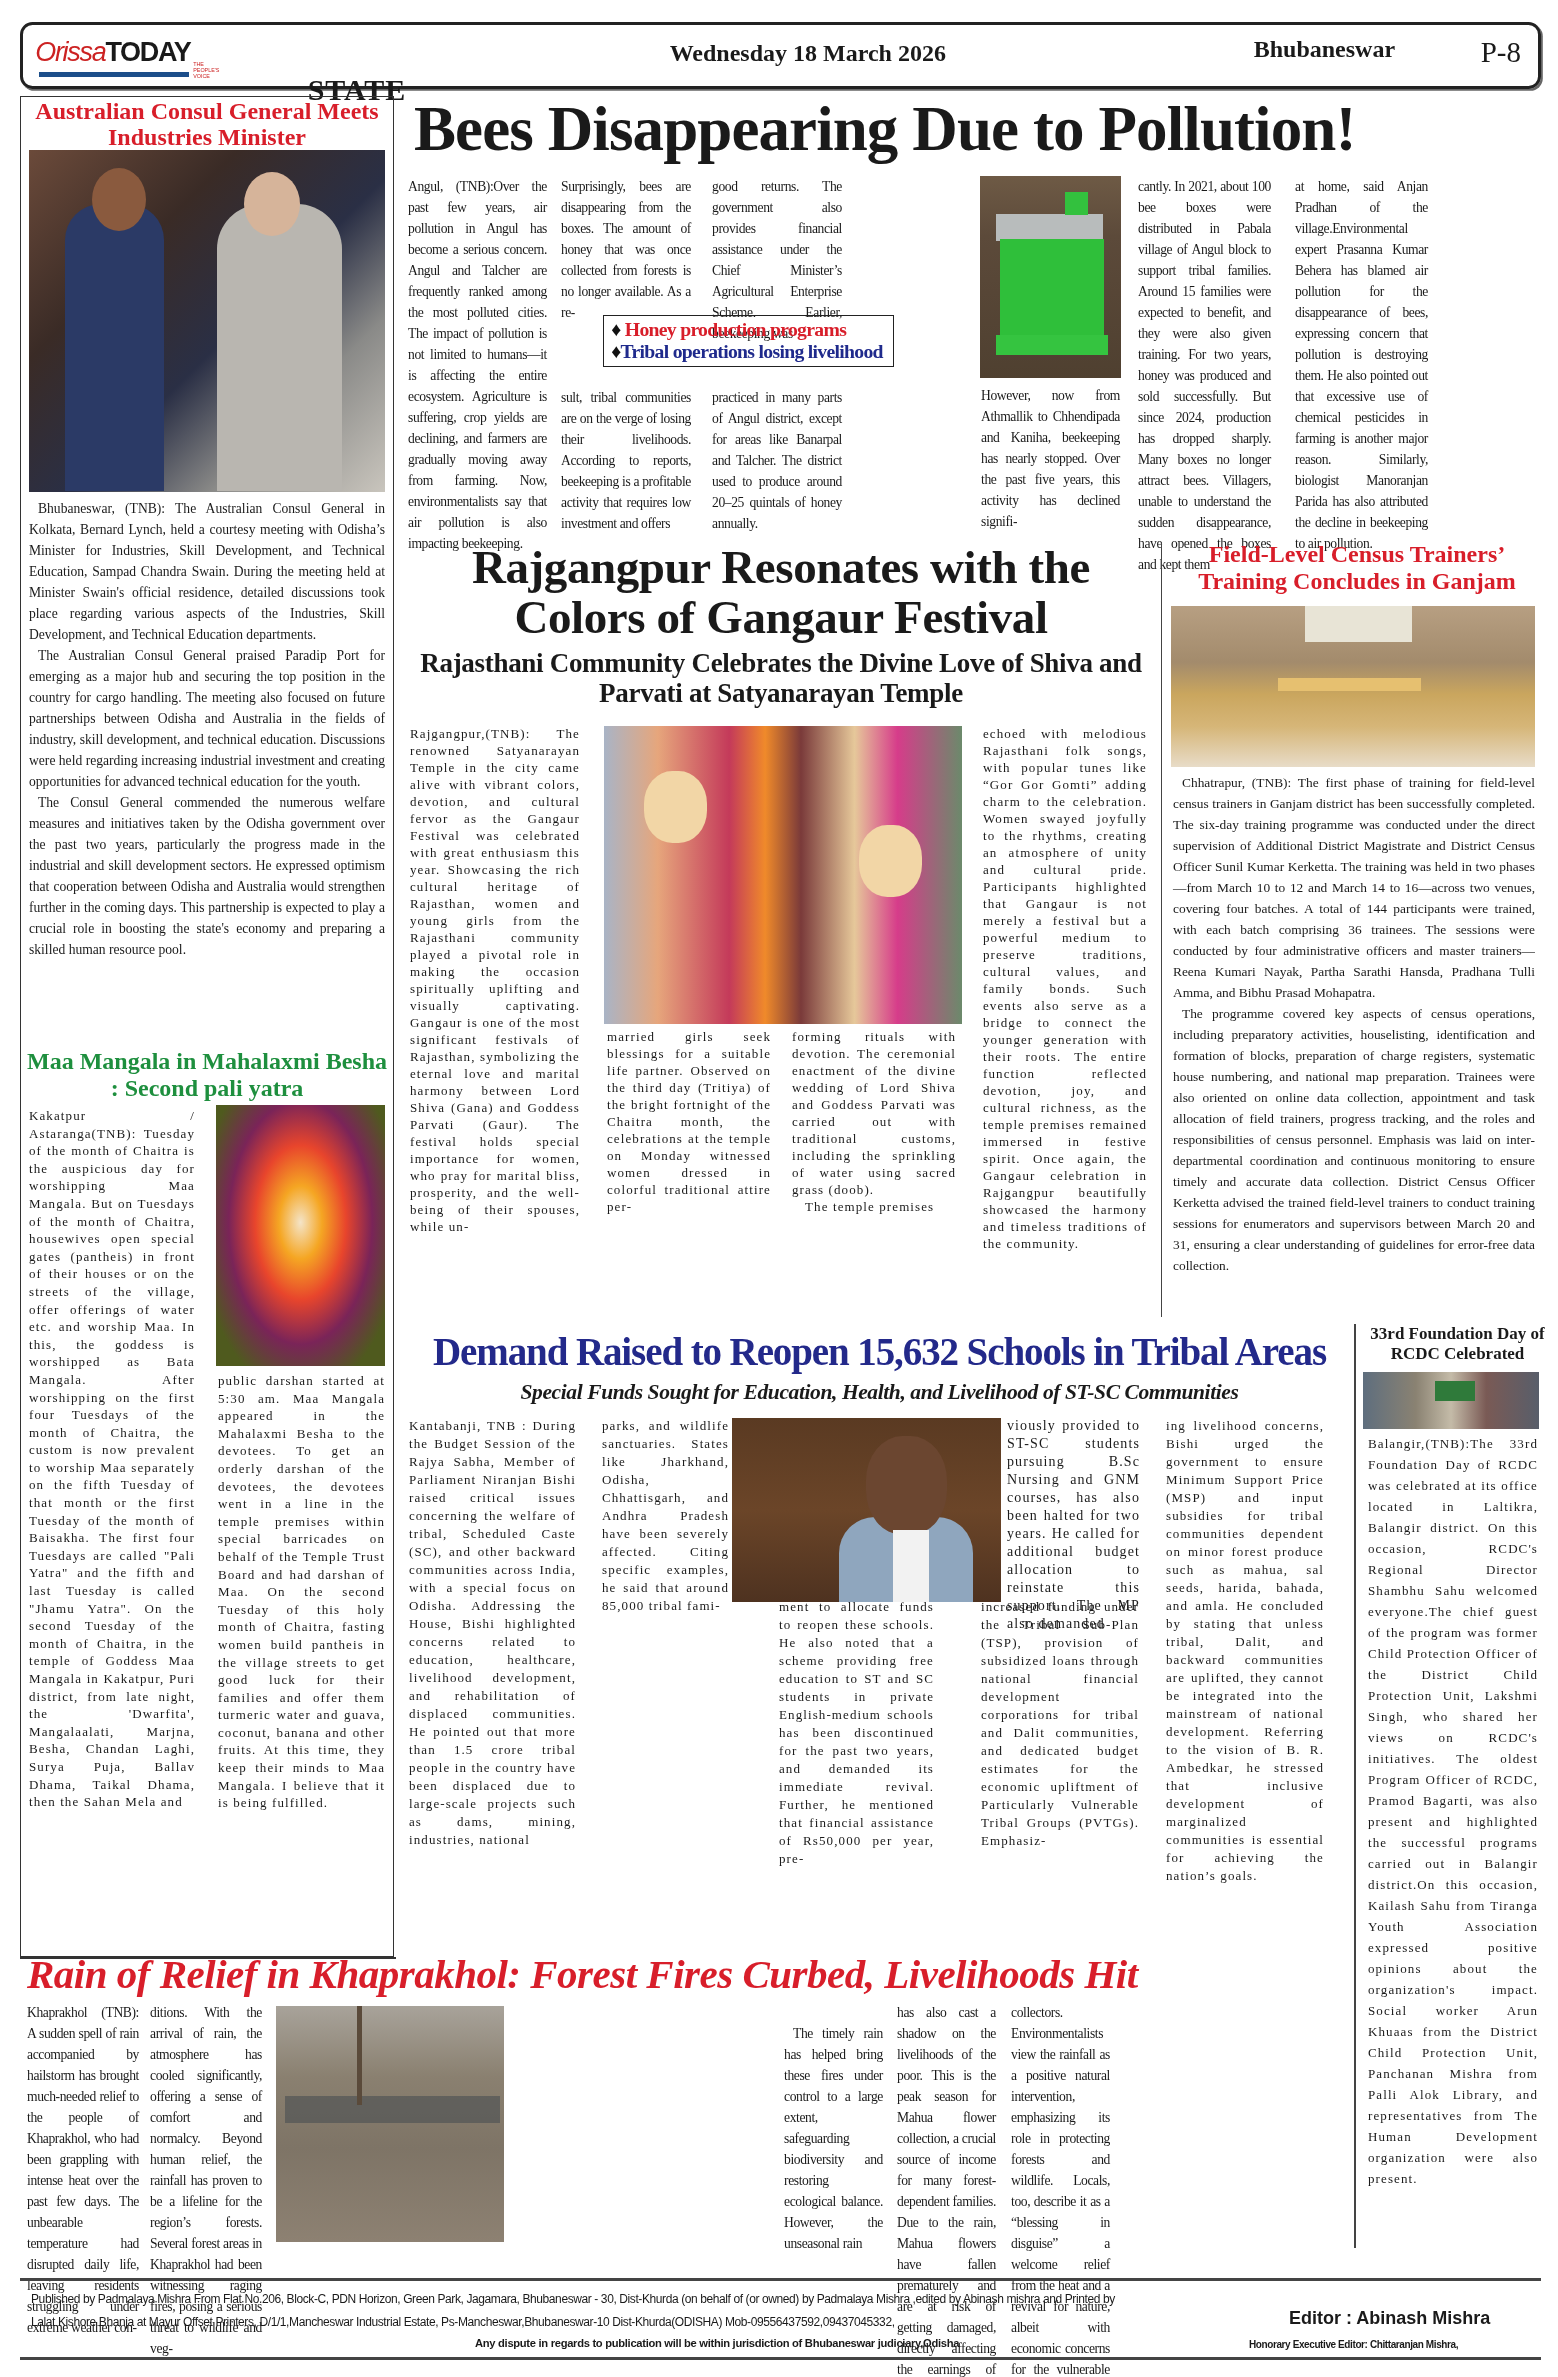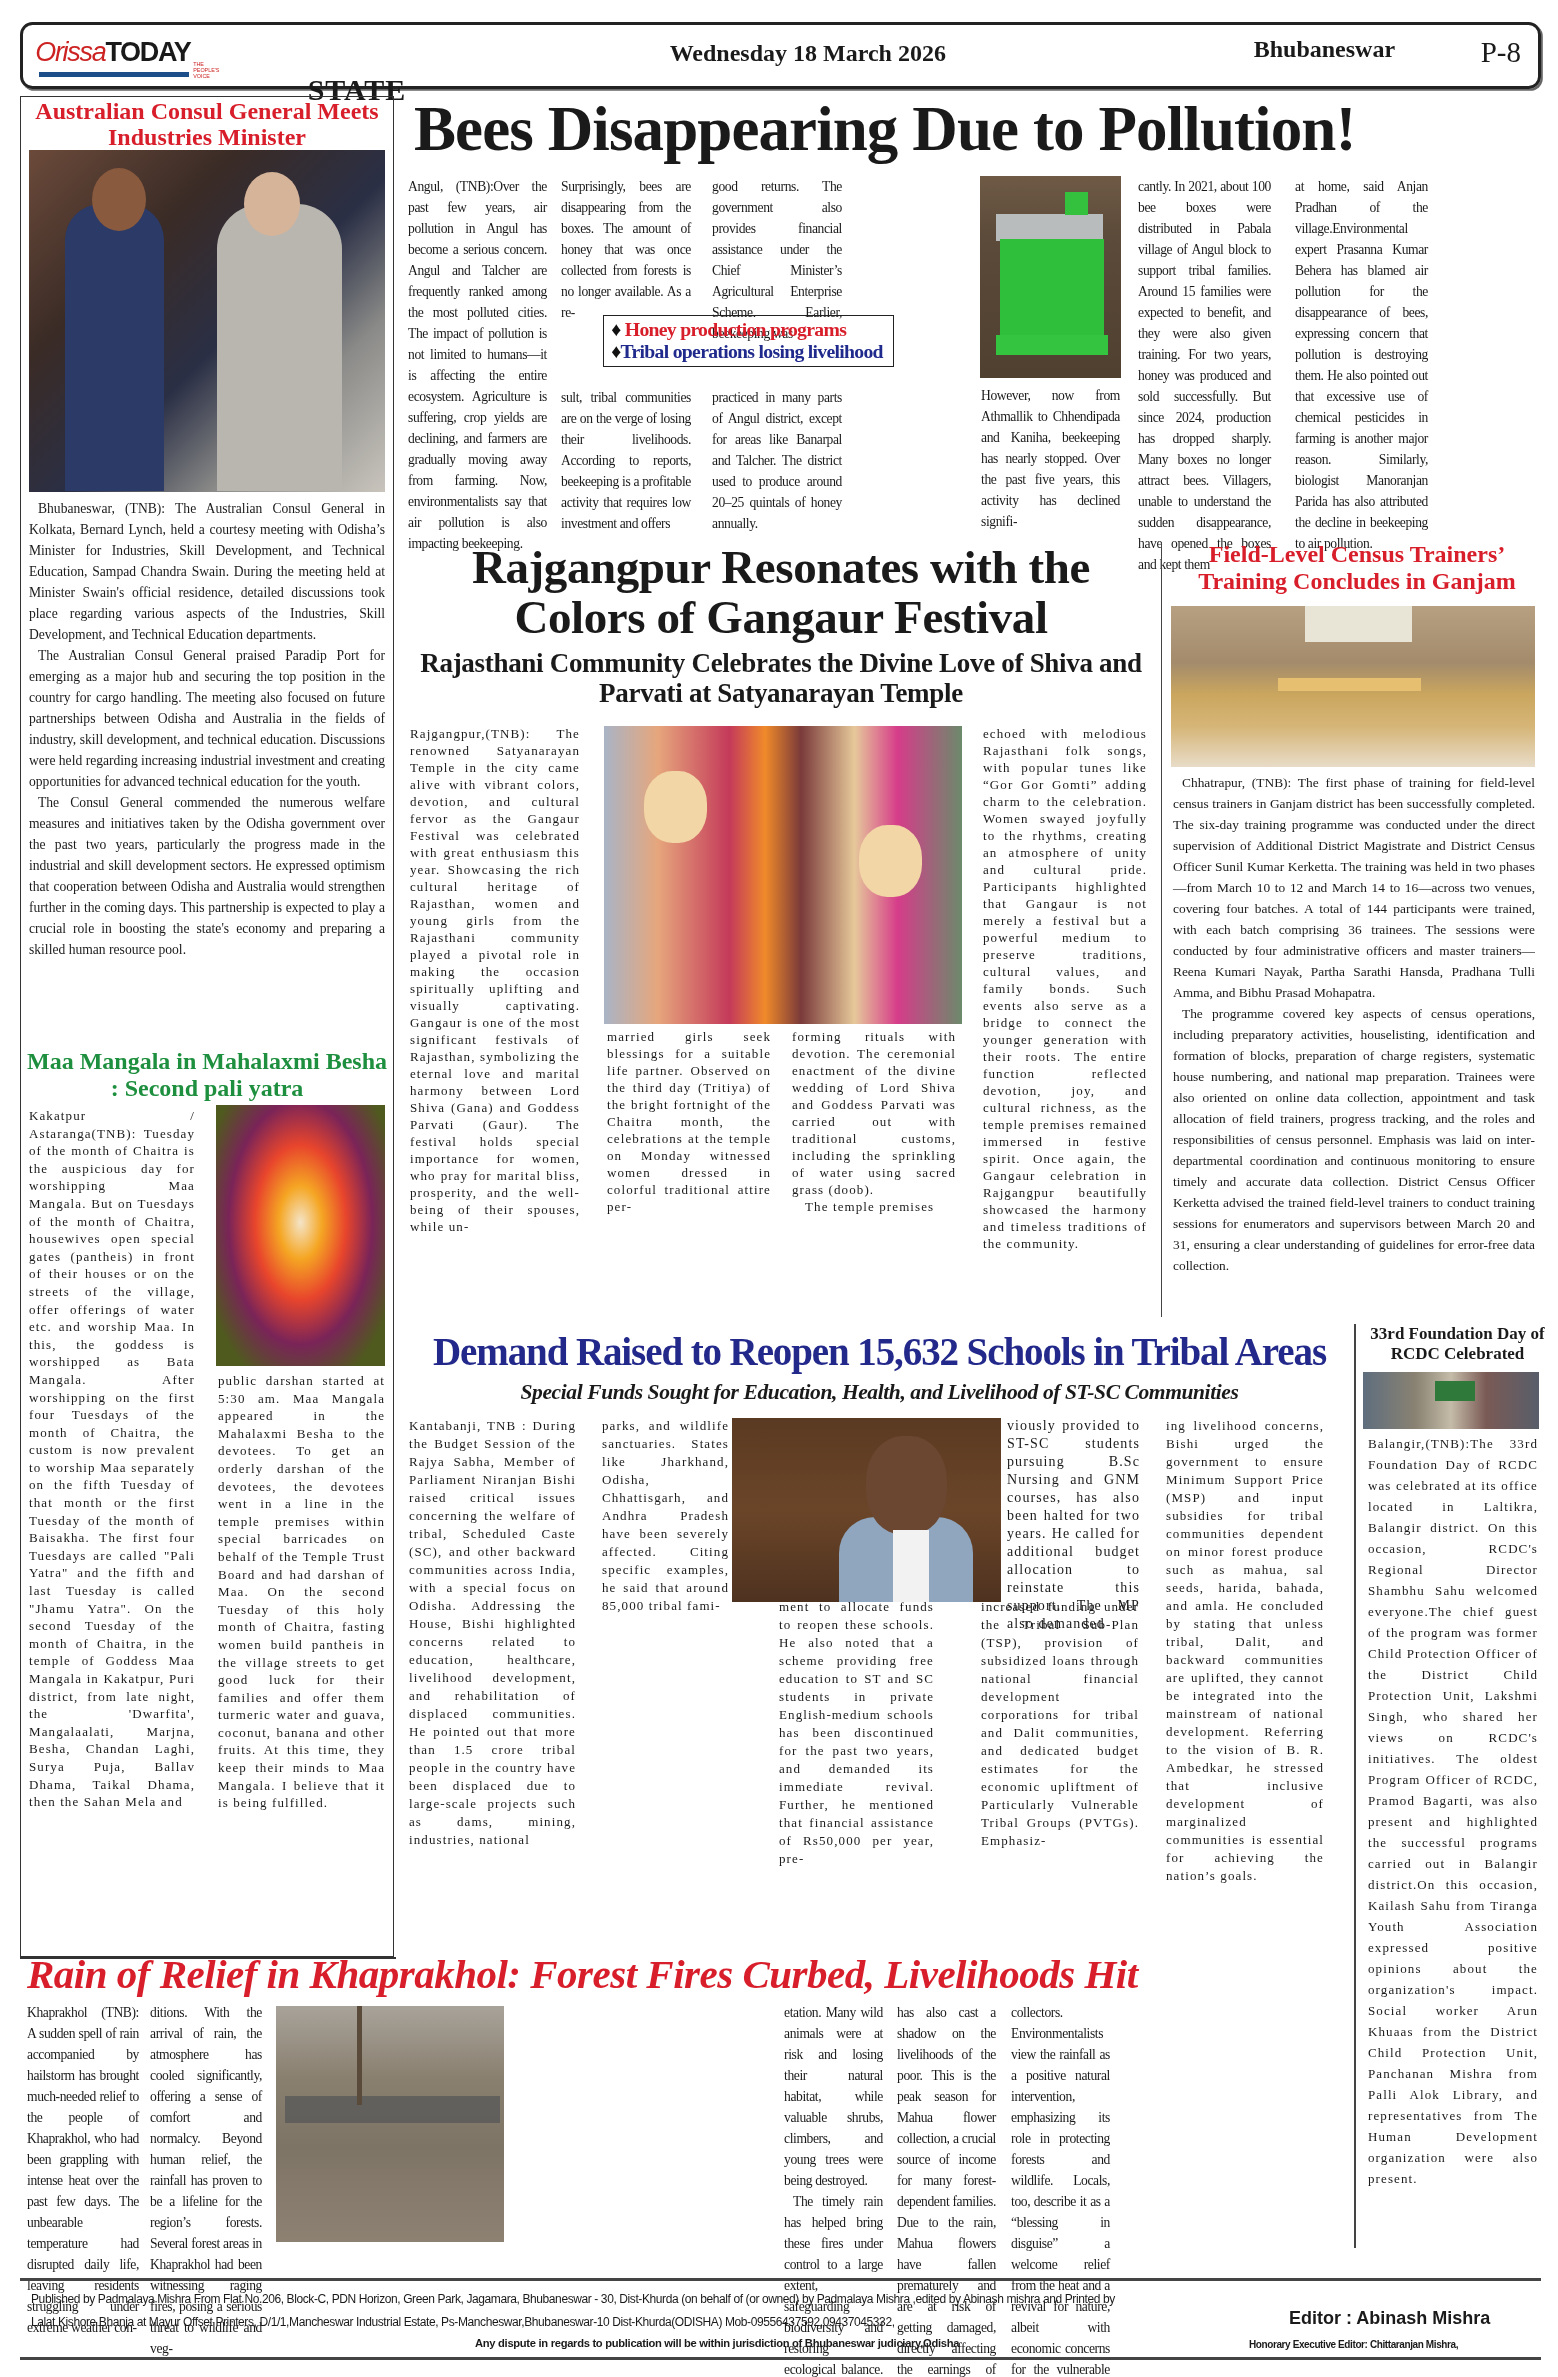--- a/index.html
+++ b/index.html
@@ -175,21 +175,21 @@
 <div class="abs hline" style="left:19.7px;top:1957px;width:376px;height:1.8px;"></div>
 <div class="abs rain-title cond">Rain of Relief in Khaprakhol: Forest Fires Curbed, Livelihoods Hit</div>
 
 <div class="abs body-text cond" style="left:27px;top:2002px;width:112px;line-height:21px;">Khaprakhol (TNB): A sudden spell of rain accompanied by hailstorm has brought much-needed relief to the people of Khaprakhol, who had been grappling with intense heat over the past few days. The unbearable temperature had disrupted daily life, leaving residents struggling under extreme weather con-</div>
 <div class="abs body-text cond" style="left:150px;top:2002px;width:112px;line-height:21px;">ditions. With the arrival of rain, the atmosphere has cooled significantly, offering a sense of comfort and normalcy. Beyond human relief, the rainfall has proven to be a lifeline for the region’s forests. Several forest areas in Khaprakhol had been witnessing raging fires, posing a serious threat to wildlife and veg-</div>
 <div class="abs photo" style="left:276px;top:2006px;width:228px;height:236px;background:linear-gradient(180deg,#a8a39a 0%,#8a8070 30%,#7e7466 60%,#8d8172 100%);">
   <div class="abs" style="left:9px;top:90px;width:215px;height:27px;background:#4a4e52;opacity:.6;"></div>
   <div class="abs" style="left:81px;top:0;width:5.4px;height:99px;background:#5a4a3a;"></div>
 </div>
 <div class="abs body-text cond" style="left:784px;top:2002px;width:99px;line-height:21px;">
-  <span>etation. Many wild animals were at risk and losing their natural habitat, while valuable shrubs, climbers, and young trees were being destroyed.</span><br>&nbsp;<span>The timely rain has helped bring these fires under control to a large extent, safeguarding biodiversity and restoring ecological balance. However, the unseasonal rain</span>
+  <br>&nbsp;<span>The timely rain has helped bring these fires under control to a large extent, safeguarding biodiversity and restoring ecological balance. However, the unseasonal rain</span>
 </div>
 <div class="abs body-text cond" style="left:897px;top:2002px;width:99px;line-height:21px;">has also cast a shadow on the livelihoods of the poor. This is the peak season for Mahua flower collection, a crucial source of income for many forest-dependent families. Due to the rain, Mahua flowers have fallen prematurely and are at risk of getting damaged, directly affecting the earnings of daily</div>
 <div class="abs body-text cond" style="left:1011px;top:2002px;width:99px;line-height:21px;">collectors. Environmentalists view the rainfall as a positive natural intervention, emphasizing its role in protecting forests and wildlife. Locals, too, describe it as a “blessing in disguise” a welcome relief from the heat and a revival for nature, albeit with economic concerns for the vulnerable sections of society.</div>
 
 <div class="abs hline" style="left:19.7px;top:2278px;width:1521px;height:2.7px;background:#444;"></div>
 <div class="abs footer-line1">Published by Padmalaya Mishra From Flat No.206, Block-C, PDN Horizon, Green Park, Jagamara, Bhubaneswar - 30, Dist-Khurda (on behalf of (or owned) by Padmalaya Mishra ,edited by Abinash mishra and Printed by</div>
 <div class="abs footer-line2">Lalat Kishore Bhanja at Mayur Offset Printers, D/1/1,Mancheswar Industrial Estate, Ps-Mancheswar,Bhubaneswar-10 Dist-Khurda(ODISHA) Mob-09556437592,09437045332,</div>
 <div class="abs footer-editor">Editor : Abinash Mishra</div>
 <div class="abs footer-dispute">Any dispute in regards to publication will be within jurisdiction of Bhubaneswar judiciary,Odisha</div>
 <div class="abs footer-hon">Honorary Executive Editor: Chittaranjan Mishra,</div>

